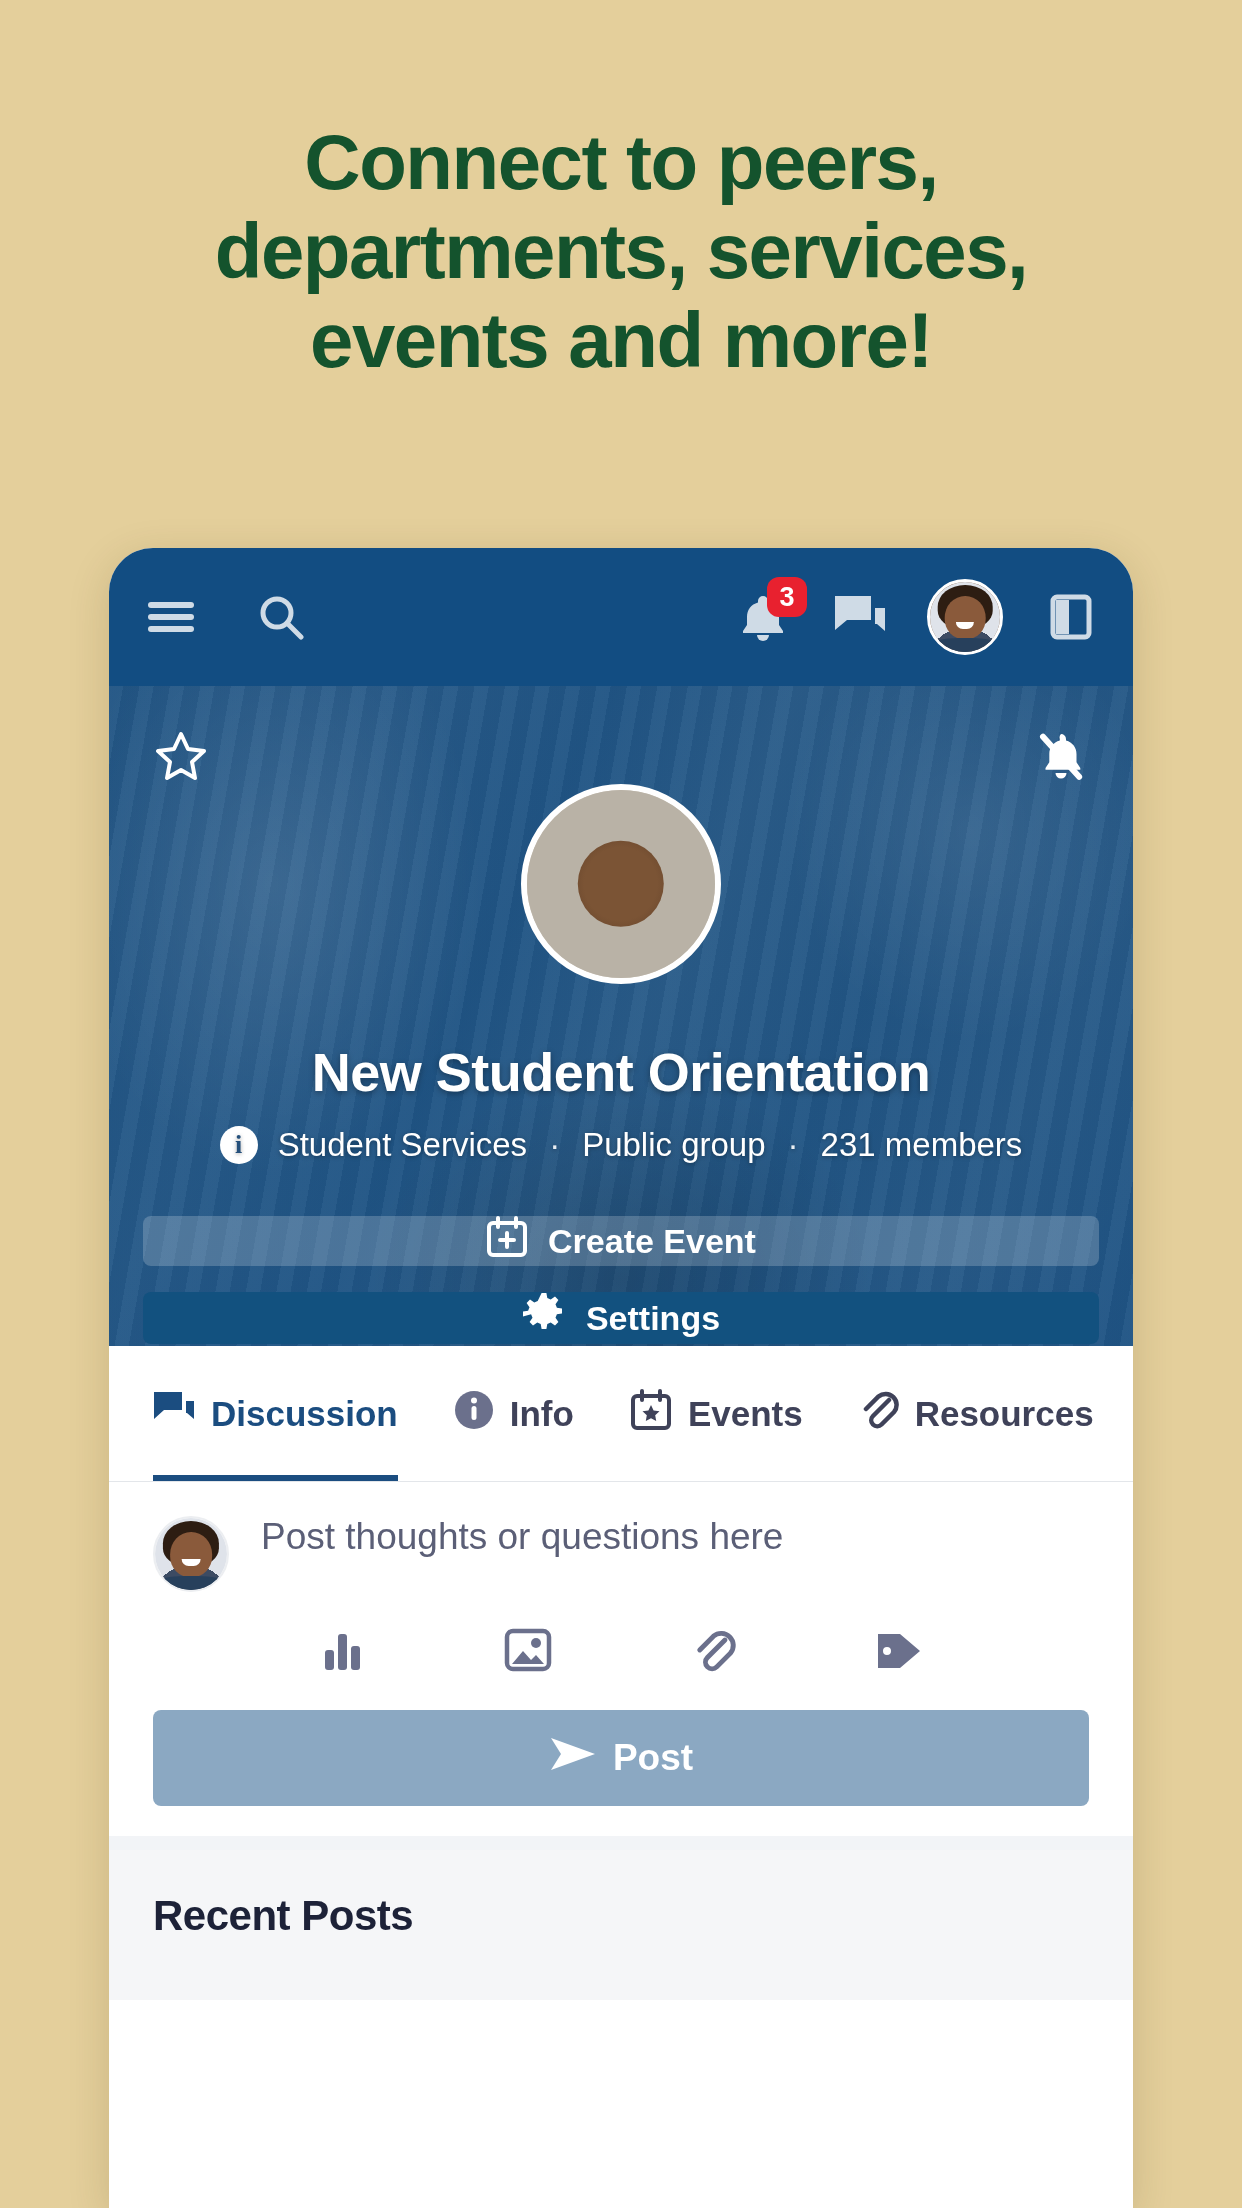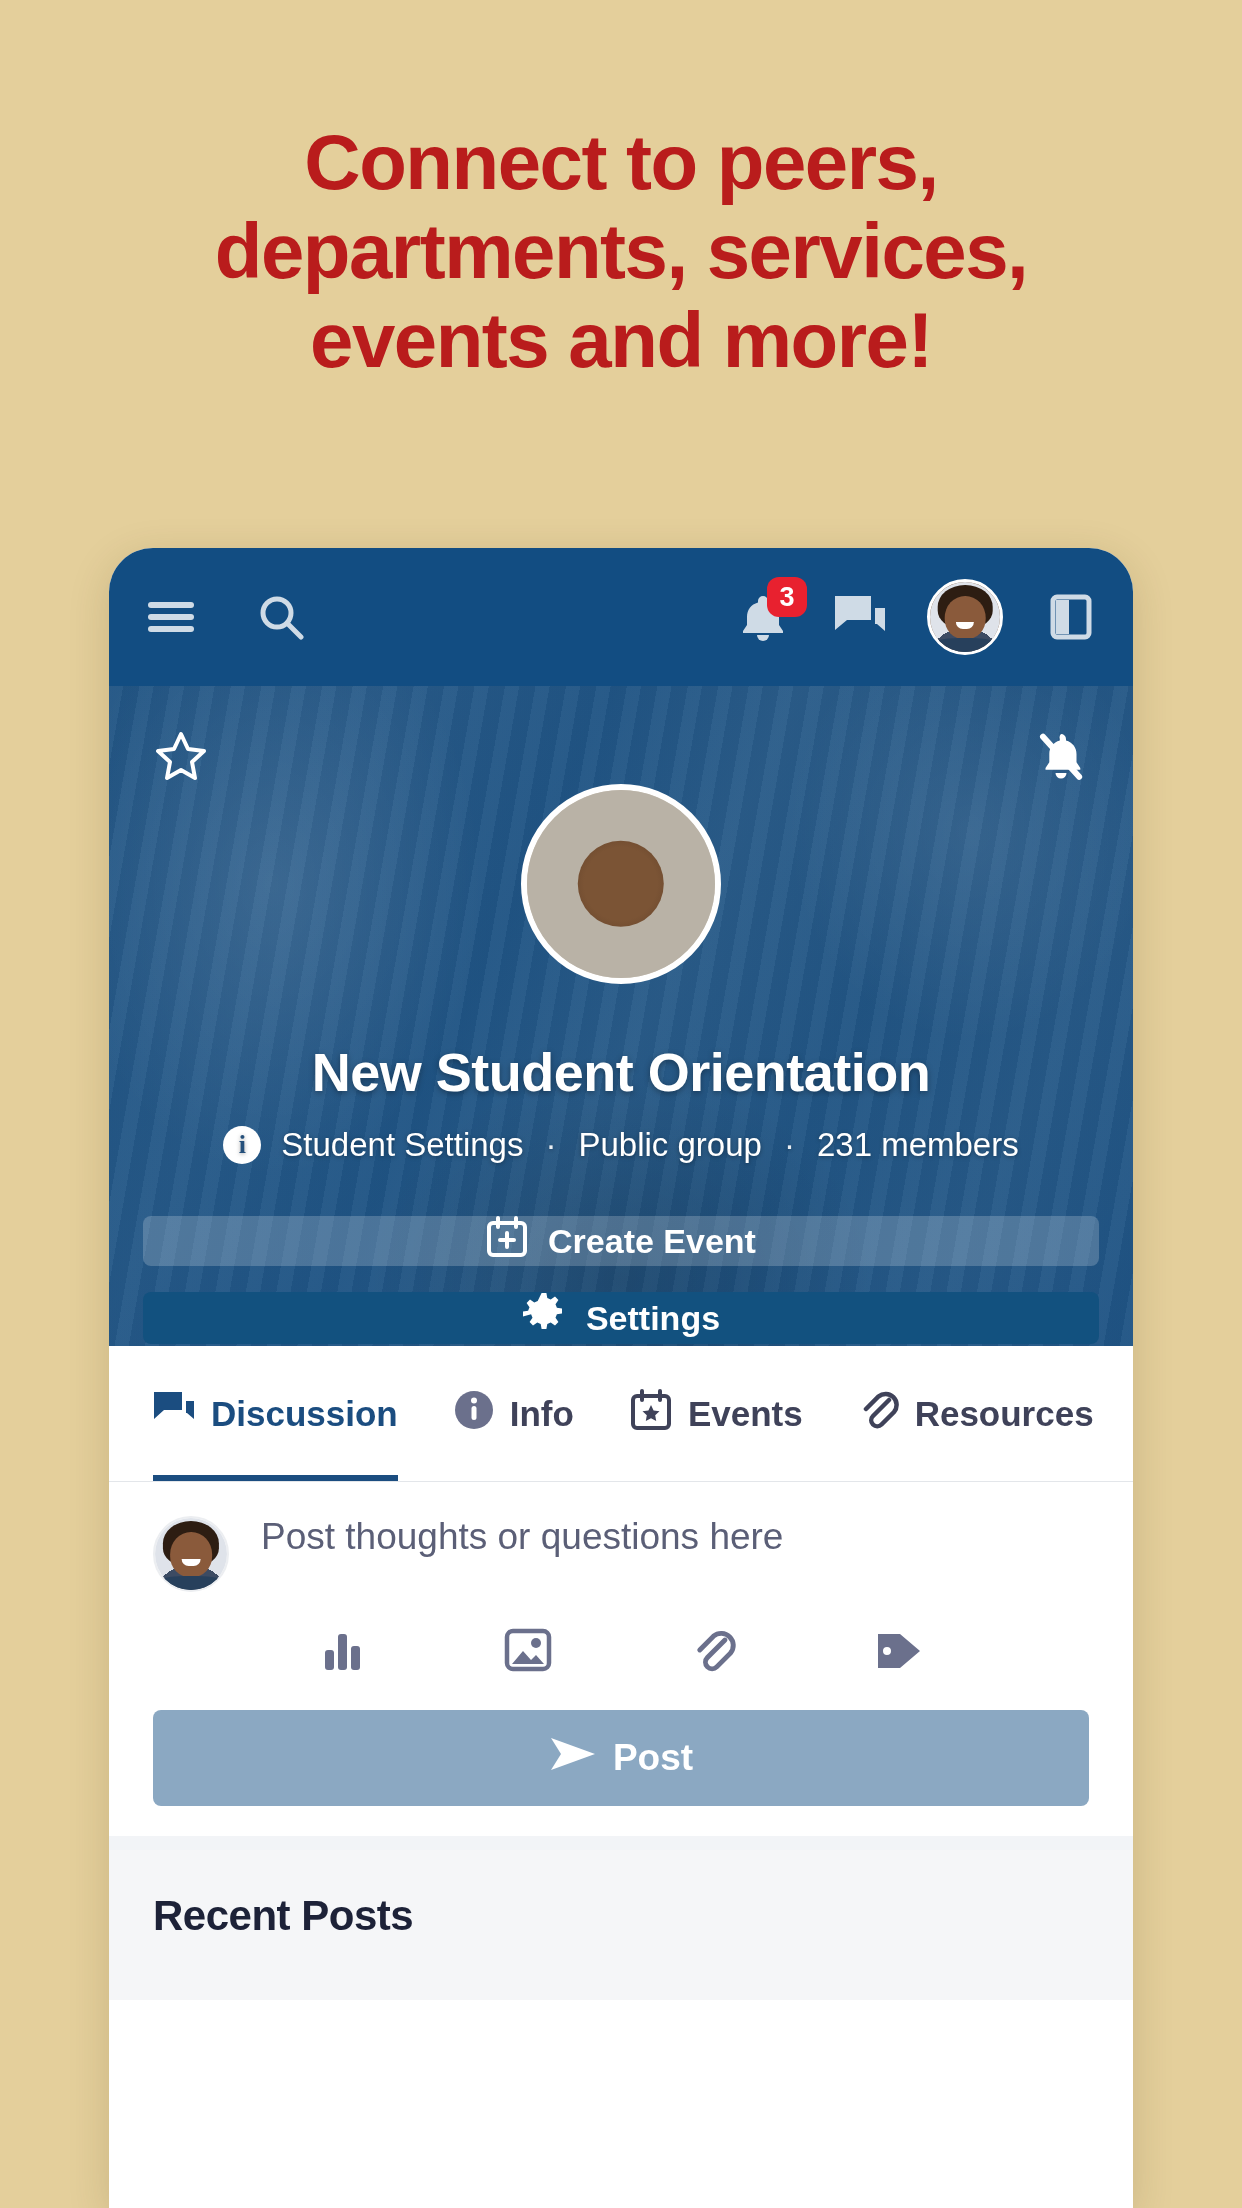--- a/index.html
+++ b/index.html
@@ -8,21 +8,21 @@
     font-family: "Liberation Sans", sans-serif;
     overflow: hidden;
   }
   body { background: #e4cf9b; position: relative; }
 
   
   .headline {
     position: absolute;
     left: 0; right: 0; top: 118px;
     text-align: center;
-    color: #b91c1c;
+    color: #14532d;
     font-size: 78px;
     font-weight: 700;
     line-height: 1.14;
     letter-spacing: -1.5px;
     padding: 0 80px;
   }
   .headline .ln { display: block; white-space: nowrap; }
 
   
   .phone {
@@ -347,21 +347,21 @@
     </div>
 
     <div class="group-avatar">
       <div class="hands"></div>
     </div>
 
     <div class="group-title">New Student Orientation</div>
 
     <div class="group-meta">
       <span class="info-dot">i</span>
-      <span>Student Settings</span>
+      <span>Student Services</span>
       <span class="sep">·</span>
       <span>Public group</span>
       <span class="sep">·</span>
       <span>231 members</span>
     </div>
 
     <div class="hero-actions">
       <button class="btn btn-ghost">
         <span>
           <svg width="42" height="42" viewBox="0 0 42 42" fill="none">

